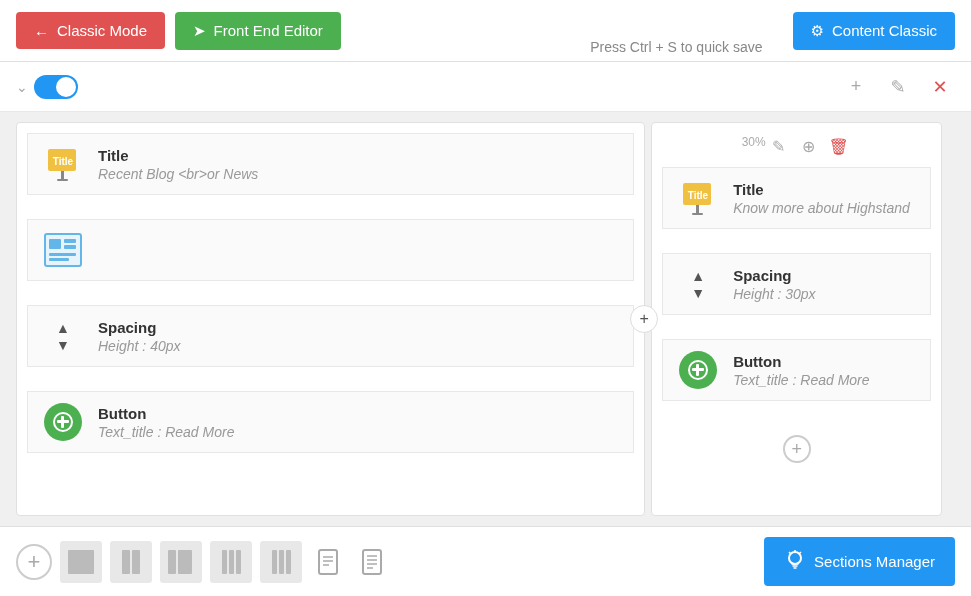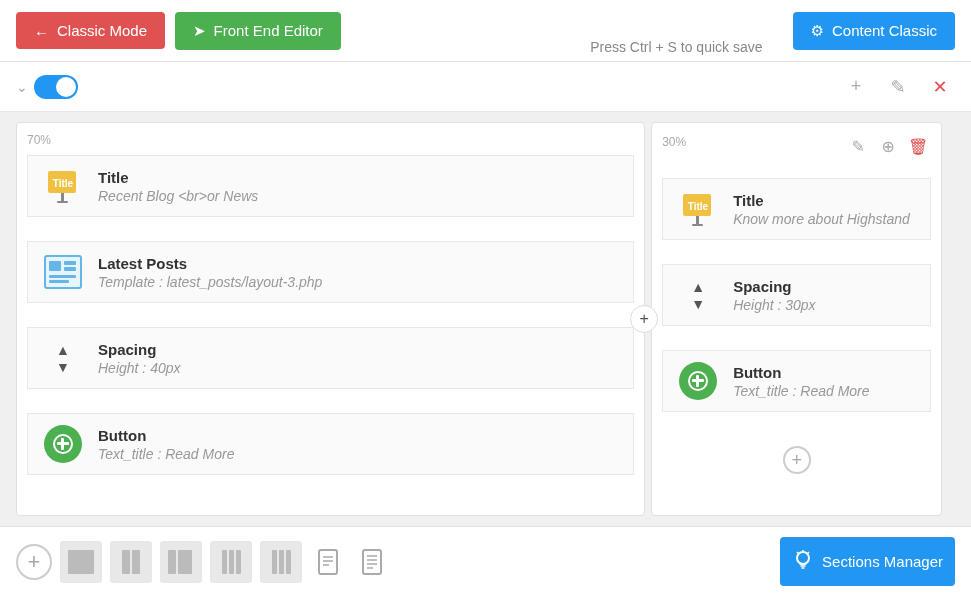--- a/index.html
+++ b/index.html
@@ -157,22 +157,22 @@
       flex: 0 0 31%;
       background: #fff;
       border: 1px solid #e0e0e0;
       border-radius: 4px;
       padding: 10px;
       position: relative;
     }
     .right-panel-header {
       display: flex;
       align-items: center;
-      justify-content: space-between;
-      margin-bottom: 19px;
+      justify-content: center;
+      margin-bottom: 8px;
     }
 
     
     .col-divider {
       position: absolute;
       right: -14px;
       top: 50%;
       transform: translateY(-50%);
       width: 28px;
       height: 28px;
@@ -342,21 +342,21 @@
       display: flex;
       align-items: center;
       justify-content: center;
     }
     .sections-manager-btn {
       margin-left: auto;
       background: #2196f3;
       color: #fff;
       border: none;
       border-radius: 4px;
-      padding: 12px 12px;
+      padding: 12px 20px;
       font-size: 15px;
       cursor: pointer;
       display: flex;
       align-items: center;
       gap: 8px;
       font-weight: 500;
     }
 
     .panels-wrapper {
       display: flex;
@@ -395,21 +395,20 @@
     <button class="toolbar-icon-btn">+</button>
     <button class="toolbar-icon-btn">✎</button>
     <button class="toolbar-icon-btn red">✕</button>
   </div>
 </div>
 
 <div class="main-content">
   <div class="panels-wrapper">
 
     <div class="left-panel">
-      <div class="panel-percent">70%</div>
 
       <div class="section-item">
         <div class="section-icon">
           <svg width="38" height="38" viewBox="0 0 38 38">
             <rect x="4" y="4" width="28" height="22" rx="2" fill="#f0c040"></rect>
             <text x="19" y="20" text-anchor="middle" fill="white" font-size="10" font-weight="bold">Title</text>
             <rect x="17" y="26" width="3" height="8" fill="#888"></rect>
             <rect x="13" y="34" width="11" height="2" rx="1" fill="#888"></rect>
           </svg>
         </div>
@@ -422,24 +421,20 @@
       <div class="section-item">
         <div class="section-icon">
           <svg width="40" height="36" viewBox="0 0 40 36">
             <rect x="2" y="2" width="36" height="32" rx="2" fill="#e8f4fb" stroke="#64b5e8" stroke-width="2"></rect>
             <rect x="6" y="7" width="12" height="10" rx="1" fill="#64b5e8"></rect>
             <rect x="21" y="7" width="12" height="4" rx="1" fill="#64b5e8"></rect>
             <rect x="21" y="13" width="12" height="4" rx="1" fill="#64b5e8"></rect>
             <rect x="6" y="21" width="27" height="3" rx="1" fill="#64b5e8"></rect>
             <rect x="6" y="26" width="20" height="3" rx="1" fill="#64b5e8"></rect>
           </svg>
-        </div>
-        <div class="section-text">
-          <h4>Latest Posts</h4>
-          <p>Template : latest_posts/layout-3.php</p>
         </div>
       </div>
 
       <div class="section-item">
         <div class="section-icon">
           <div class="spacing-icon">
             <span class="spacing-arrow">▲</span>
             <span class="spacing-arrow">▼</span>
           </div>
         </div>

